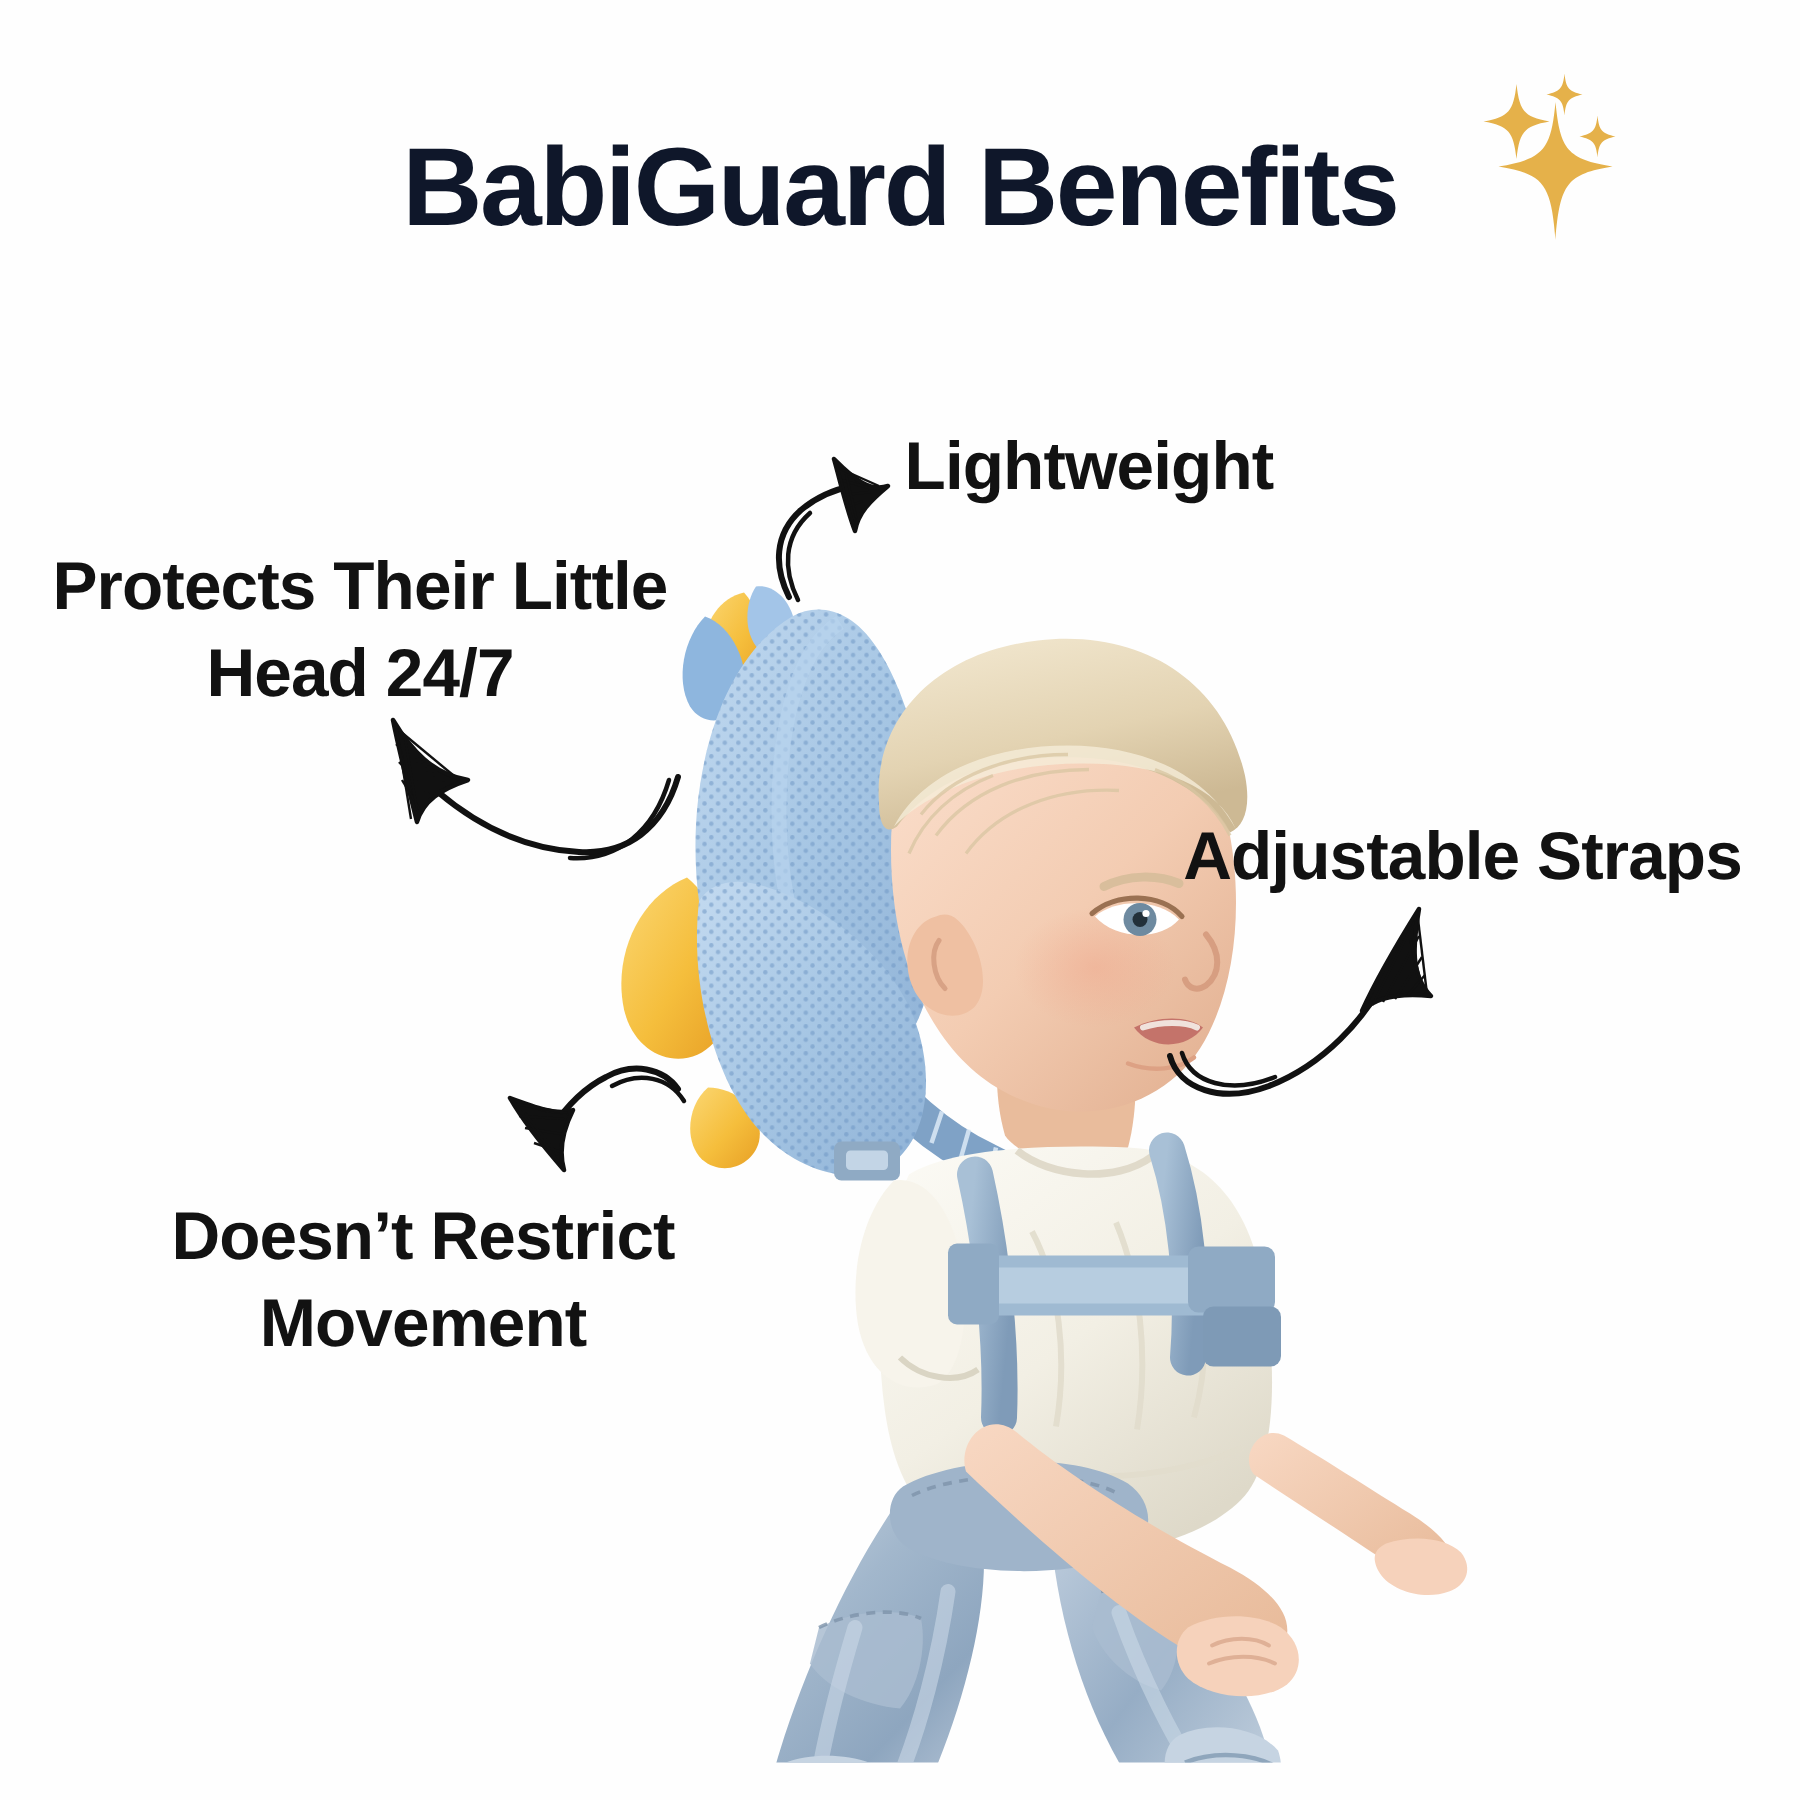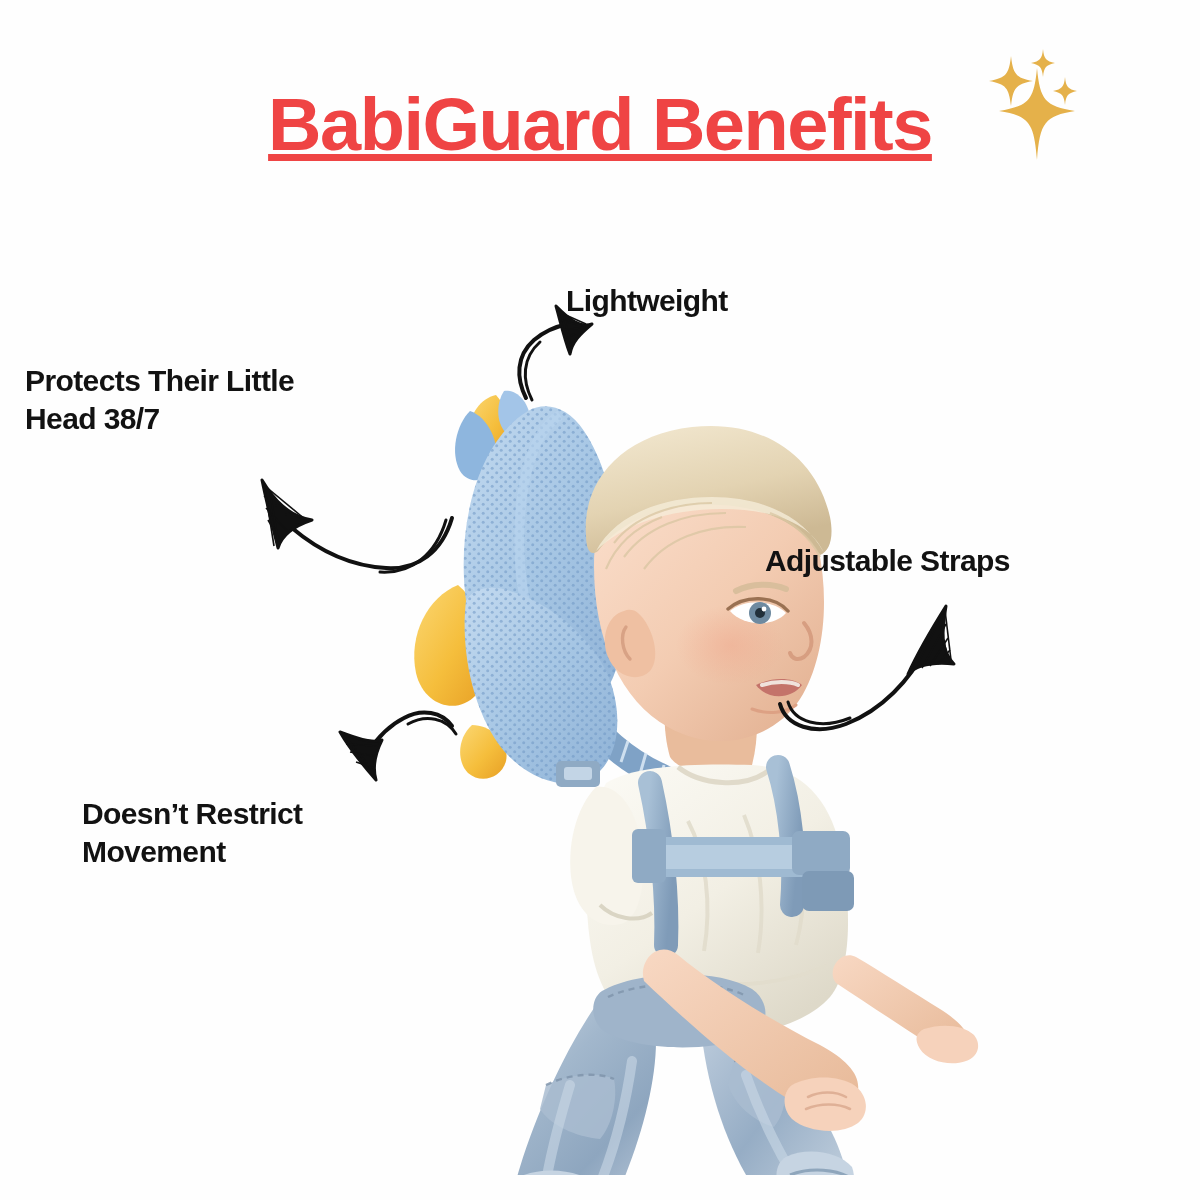--- a/index.html
+++ b/index.html
@@ -28,43 +28,43 @@
     top: 88px;
     width: 1200px;
     text-align: center;
   }
   #page-title {
     display: inline-block;
     font-family: "Liberation Sans", sans-serif;
     font-size: 74px;
     font-weight: bold;
     letter-spacing: -1.5px;
-    color: #ef4444;
+    color: #0f172a;
     line-height: 1;
     vertical-align: middle;
-    text-decoration: underline;
   }
   #sparkle-cluster {
     position: absolute;
     left: 975px;
     top: -40px;
     width: 140px;
     height: 140px;
     pointer-events: none;
   }
 
   
   .benefit-label {
     position: absolute;
     color: #121212;
     font-family: "Liberation Sans", sans-serif;
     font-weight: bold;
-    font-size: 30px;
+    font-size: 45px;
     line-height: 1.28;
     letter-spacing: -0.6px;
+    text-align: center;
     white-space: pre-line;
   }
   #label-lightweight  { left: 566px; top: 282px; width: 320px; }
   #label-protects     { left: 25px;  top: 362px; width: 430px; }
   #label-adjustable   { left: 765px; top: 542px; width: 420px; }
   #label-movement     { left: 82px;  top: 795px; width: 400px; }
 
   
   .arrow-svg {
     position: absolute;
@@ -423,20 +423,20 @@
       <path d="M20 62 L44 66"></path>
         <path d="M26 72 L44 78"></path>
       <path d="M12 44 L45 88"></path>
         <path d="M20 52 L42 80"></path>
     </g>
   </svg>
 
   <div id="label-lightweight" class="benefit-label">Lightweight</div>
 
   <div id="label-protects" class="benefit-label">Protects Their Little
-Head 38/7</div>
+Head 24/7</div>
 
   <div id="label-movement" class="benefit-label">Doesn’t Restrict
 Movement</div>
 
   <div id="label-adjustable" class="benefit-label">Adjustable Straps</div>
 
 </div>
 
 </body></html>

